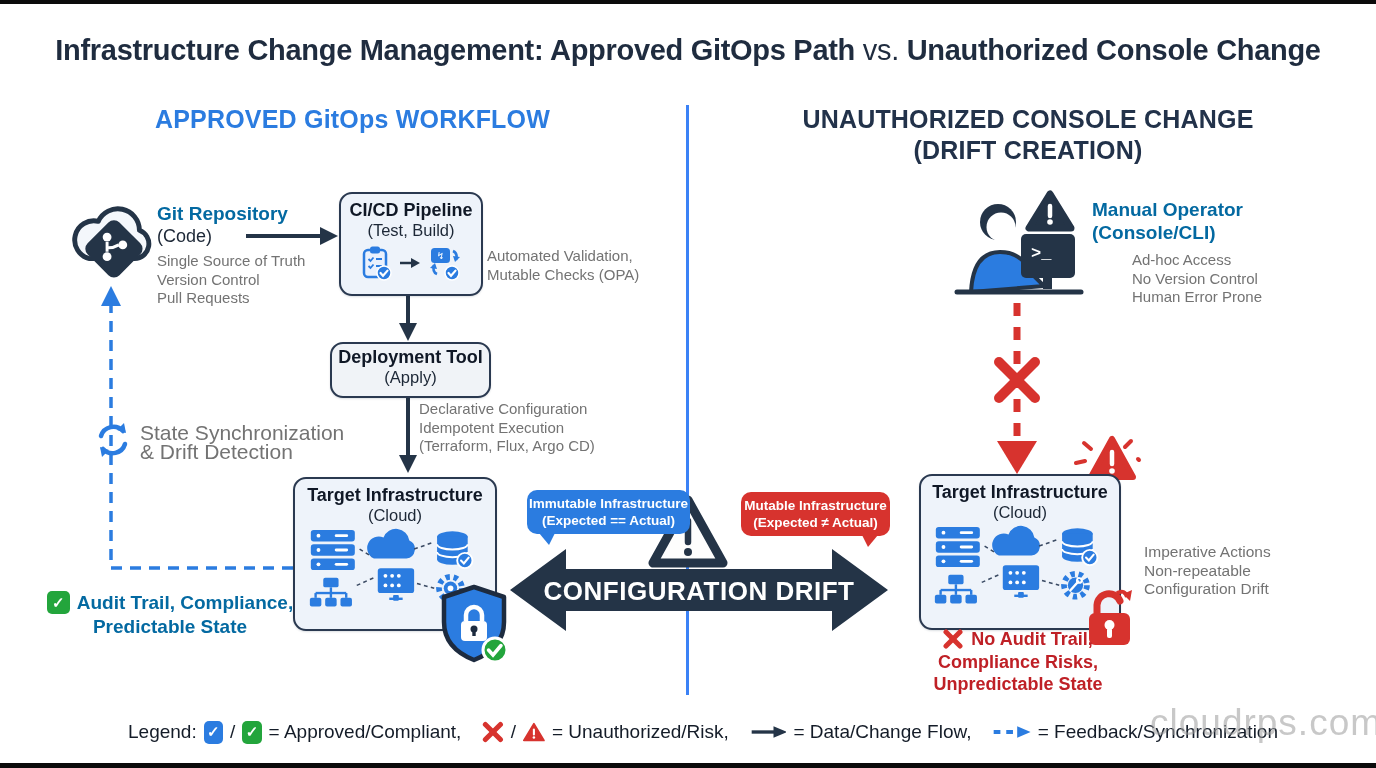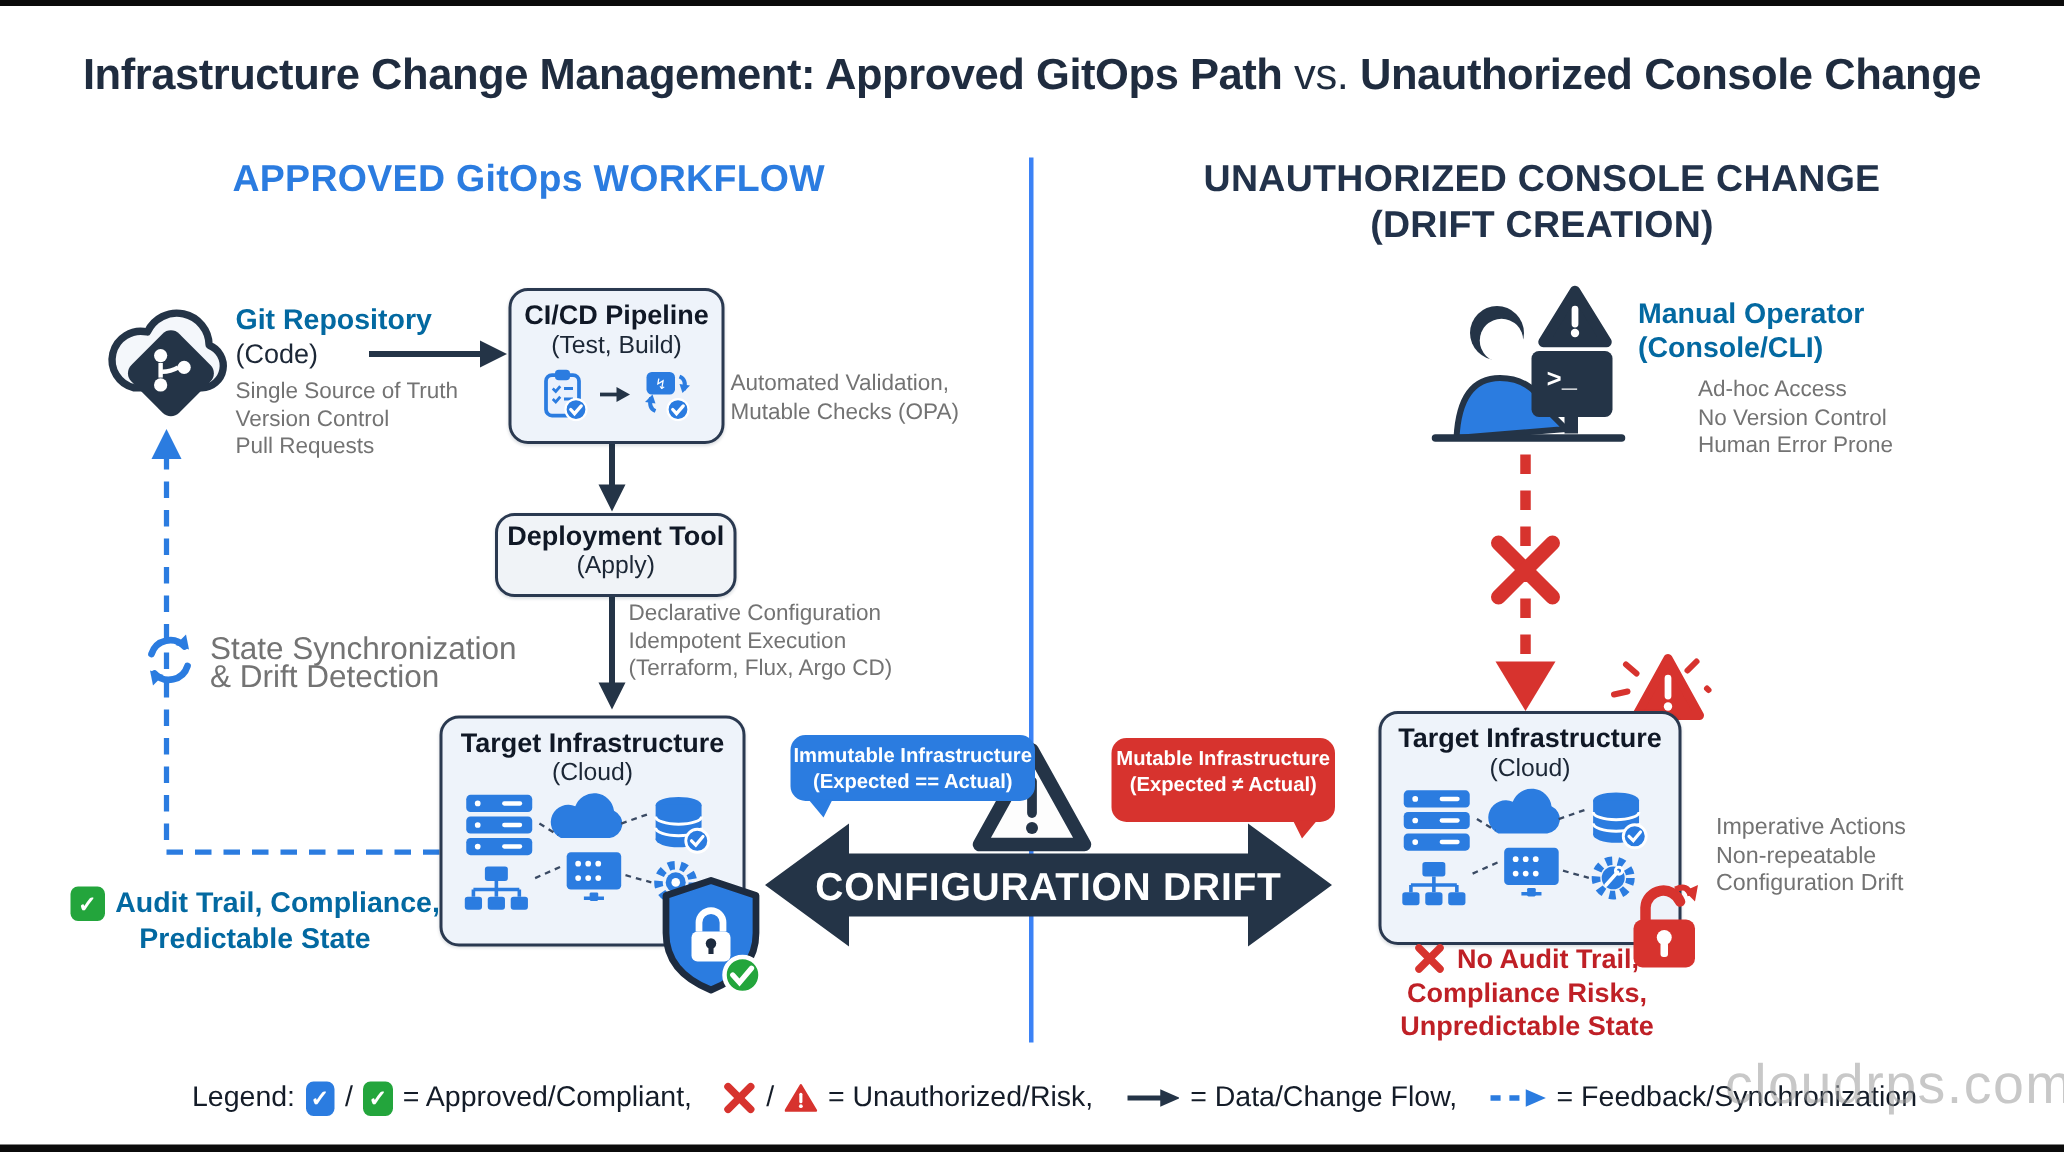--- a/index.html
+++ b/index.html
@@ -259,21 +259,21 @@
       <span class="bold-dark" style="font-size:19px;">Audit Trail, Compliance,</span>
     </div>
     <div class="bold-dark" style="font-size:19px;margin-top:2px;">Predictable State</div>
   </div>
 
   <div class="abs bubble bubble-blue" style="top:490px;left:499px;width:163px;height:44px;margin-left:28px;">
     <div>Immutable Infrastructure</div>
     <div>(Expected == Actual)</div>
     <div class="tail" style="left:12px;bottom:-11px;border-width:12px 6px 0 10px;border-color:#2b7ce0 transparent transparent transparent;"></div>
   </div>
-  <div class="abs bubble bubble-red" style="top:492px;left:741px;width:149px;height:56px;">
+  <div class="abs bubble bubble-red" style="top:492px;left:741px;width:149px;height:44px;">
     <div>Mutable Infrastructure</div>
     <div>(Expected ≠ Actual)</div>
     <div class="tail" style="right:12px;bottom:-11px;border-width:12px 10px 0 6px;border-color:#d7332e transparent transparent transparent;"></div>
   </div>
   <div class="abs drift-label" style="top:576px;left:510px;width:378px;">CONFIGURATION DRIFT</div>
 
   <svg class="abs" style="top:184px;left:953px;" width="132" height="118" viewBox="0 0 132 118">
     <polygon points="97,10 76,44 118,44" fill="#243447" stroke="#243447" stroke-width="7" stroke-linejoin="round"></polygon>
     <line x1="97" y1="22" x2="97" y2="32" stroke="#fff" stroke-width="4.5" stroke-linecap="round"></line>
     <circle cx="97" cy="38" r="2.8" fill="#fff"></circle>

